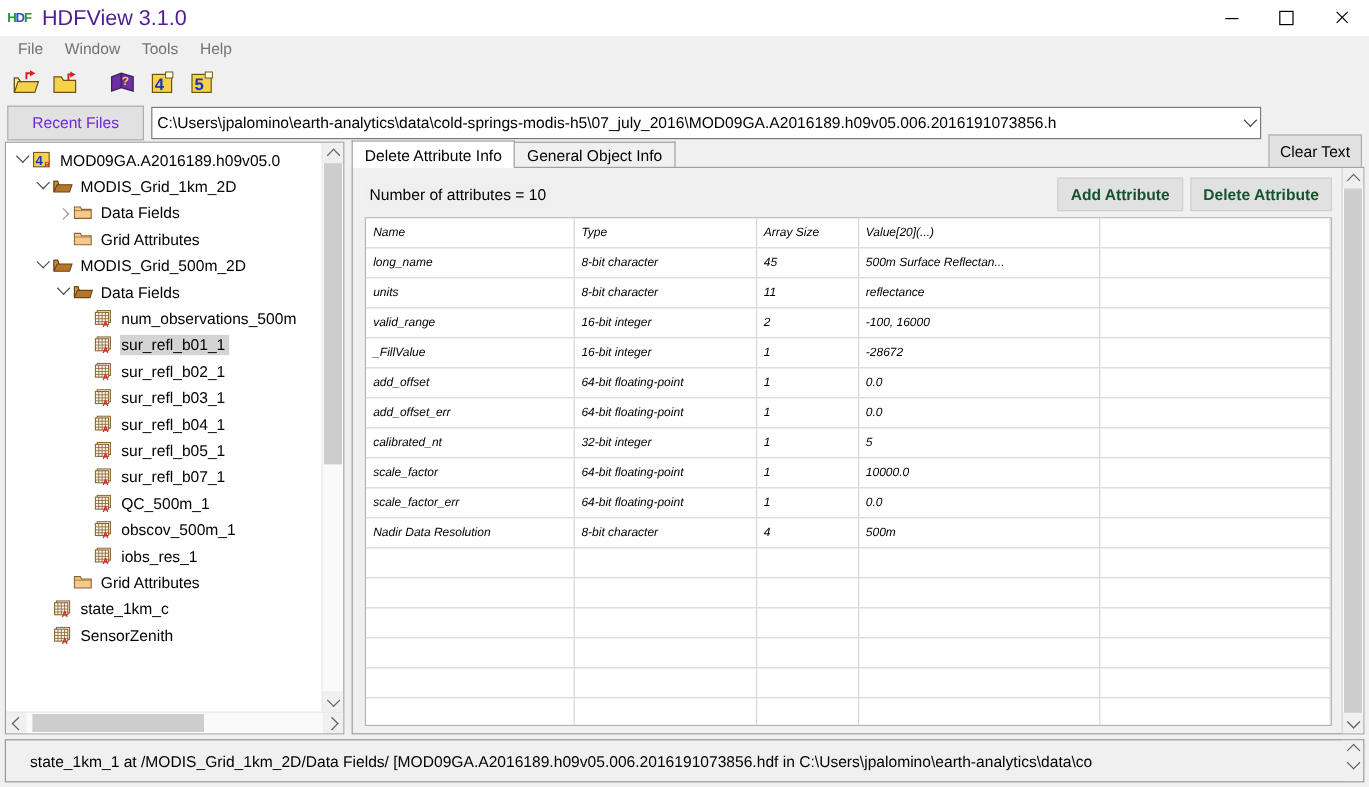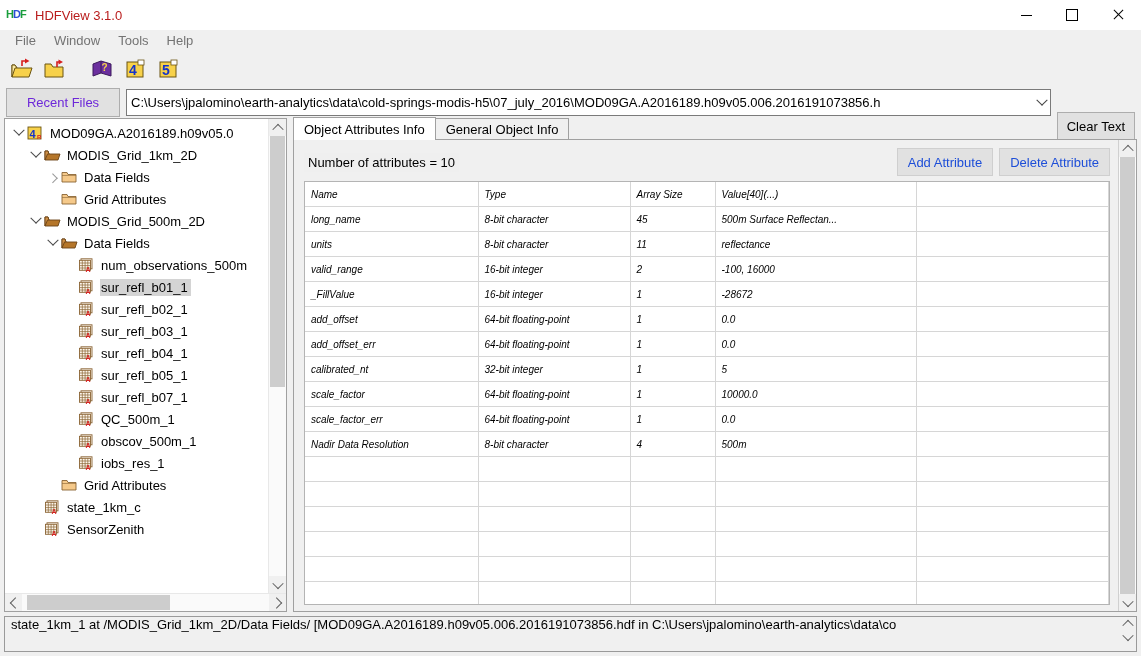--- a/index.html
+++ b/index.html
@@ -8,21 +8,21 @@
     font-family:"Liberation Sans", sans-serif;
     font-size:13px;color:#000;background:#f0f0f0;
     -webkit-font-smoothing:none;
   }
   .app{width:1141px;height:656px;position:relative;background:#f0f0f0;display:flex;flex-direction:column;}
 
   
   .titlebar{height:30px;background:#ffffff;display:flex;align-items:center;flex:0 0 auto;}
   .tb-logo{width:22px;height:16px;margin-left:6px;margin-right:7px;position:relative;flex:0 0 auto;}
   .tb-logo svg{display:block;}
-  .tb-title{font-size:13px;color:#b91c1c;flex:1 1 auto;}
+  .tb-title{font-size:18px;color:#4c1d95;flex:1 1 auto;}
   .tb-buttons{display:flex;height:30px;flex:0 0 auto;}
   .tb-btn{width:46px;height:30px;display:flex;align-items:center;justify-content:center;}
   .glyph-min{width:11px;height:1px;background:#000;display:block;}
   .glyph-max{width:10px;height:10px;border:1px solid #000;display:block;}
   .glyph-close{width:12px;height:12px;position:relative;display:block;}
   .glyph-close:before,.glyph-close:after{content:"";position:absolute;left:0;top:5px;width:13px;height:1px;background:#000;}
   .glyph-close:before{transform:rotate(45deg);}
   .glyph-close:after{transform:rotate(-45deg);}
 
   
@@ -96,39 +96,39 @@
   .tab.active{background:#fff;position:relative;z-index:3;height:22px;}
 
   .attrpanel{
     flex:1 1 auto;border:1px solid #a0a0a0;background:#f0f0f0;display:flex;min-height:0;margin-top:-1px;
   }
   .attr-inner{flex:1 1 auto;display:flex;flex-direction:column;min-width:0;padding:8px 8px 6px 10px;}
   .attr-toprow{height:28px;flex:0 0 auto;display:flex;align-items:center;justify-content:space-between;}
   .attr-count{font-size:13px;color:#000;background:#efefef;padding:2px 4px;}
   .attr-btns{display:flex;}
   .attr-btn{
-    height:26px;background:#e1e1e1;border:1px solid #cfcfcf;color:#1d4ed8;
-    display:flex;align-items:center;justify-content:center;font-size:13px;padding:0 10px;margin-left:6px;
+    height:26px;background:#e1e1e1;border:1px solid #cfcfcf;color:#14532d;
+    display:flex;align-items:center;justify-content:center;font-size:13px;padding:0 10px;margin-left:6px;font-weight:bold;
   }
   .tablewrap{flex:1 1 auto;background:#fff;border:1px solid #b4b4b4;overflow:hidden;margin-top:5px;min-height:0;}
   table.attrs{width:100%;border-collapse:collapse;table-layout:fixed;font-size:10px;font-style:italic;}
   table.attrs th,table.attrs td{
     border-right:1px solid #d6d6d6;border-bottom:1px solid #d6d6d6;
     text-align:left;font-weight:normal;padding:2px 0 2px 6px;height:20px;
     white-space:nowrap;overflow:hidden;vertical-align:middle;
   }
   table.attrs th{background:#fff;}
   table.attrs tr:last-child td{border-bottom:1px solid #d6d6d6;}
   col.c1{width:173px;} col.c2{width:152px;} col.c3{width:85px;} col.c4{width:201px;} col.c5{width:auto;}
 
   
   .statuswrap{height:36px;flex:0 0 auto;padding:4px 4px 4px 4px;display:flex;}
   .statusbar{
-    flex:1 1 auto;border:1px solid #9a9a9a;background:#f0f0f0;display:flex;
-    font-size:13px;padding-left:6px;overflow:hidden;white-space:nowrap;min-width:0;
+    flex:1 1 auto;border:1px solid #9a9a9a;background:#f0f0f0;display:flex;align-items:center;
+    font-size:13px;padding-left:20px;overflow:hidden;white-space:nowrap;min-width:0;
   }
   .status-text{flex:1 1 auto;overflow:hidden;text-overflow:clip;white-space:nowrap;}
   .status-scroll{width:17px;flex:0 0 auto;background:#f0f0f0;display:flex;flex-direction:column;align-self:stretch;}
   .status-scroll .vs-btn{height:13px;}
 </style>
 </head>
 <body>
 
 <div class="app">
 
@@ -484,21 +484,21 @@
         <div class="hs-btn">
             <i class="hs-right"></i>
           </div>
       </div>
     </div>
 
     <div class="splitter"></div>
 
     <div class="rightpanel">
       <div class="tabbar">
-        <div class="tab active">Object Attributes Info</div>
+        <div class="tab active">Delete Attribute Info</div>
         <div class="tab">General Object Info</div>
       </div>
       <div class="attrpanel">
         <div class="attr-inner">
           <div class="attr-toprow">
             <div class="attr-count">Number of attributes = 10</div>
             <div class="attr-btns">
               <div class="attr-btn">Add Attribute</div>
               <div class="attr-btn">Delete Attribute</div>
             </div>
@@ -510,21 +510,21 @@
                   <col class="c2">
                   <col class="c3">
                   <col class="c4">
                   <col class="c5">
                 </colgroup>
               <thead>
                   <tr id="attr-head">
                     <th>Name</th>
                     <th>Type</th>
                     <th>Array Size</th>
-                    <th>Value[40](...)</th>
+                    <th>Value[20](...)</th>
                     <th></th>
                   </tr>
                 </thead>
               <tbody id="attr-body">
                   <tr>
                     <td>long_name</td>
                     <td>8-bit character</td>
                     <td>45</td>
                     <td>500m Surface Reflectan...</td>
                     <td></td>

